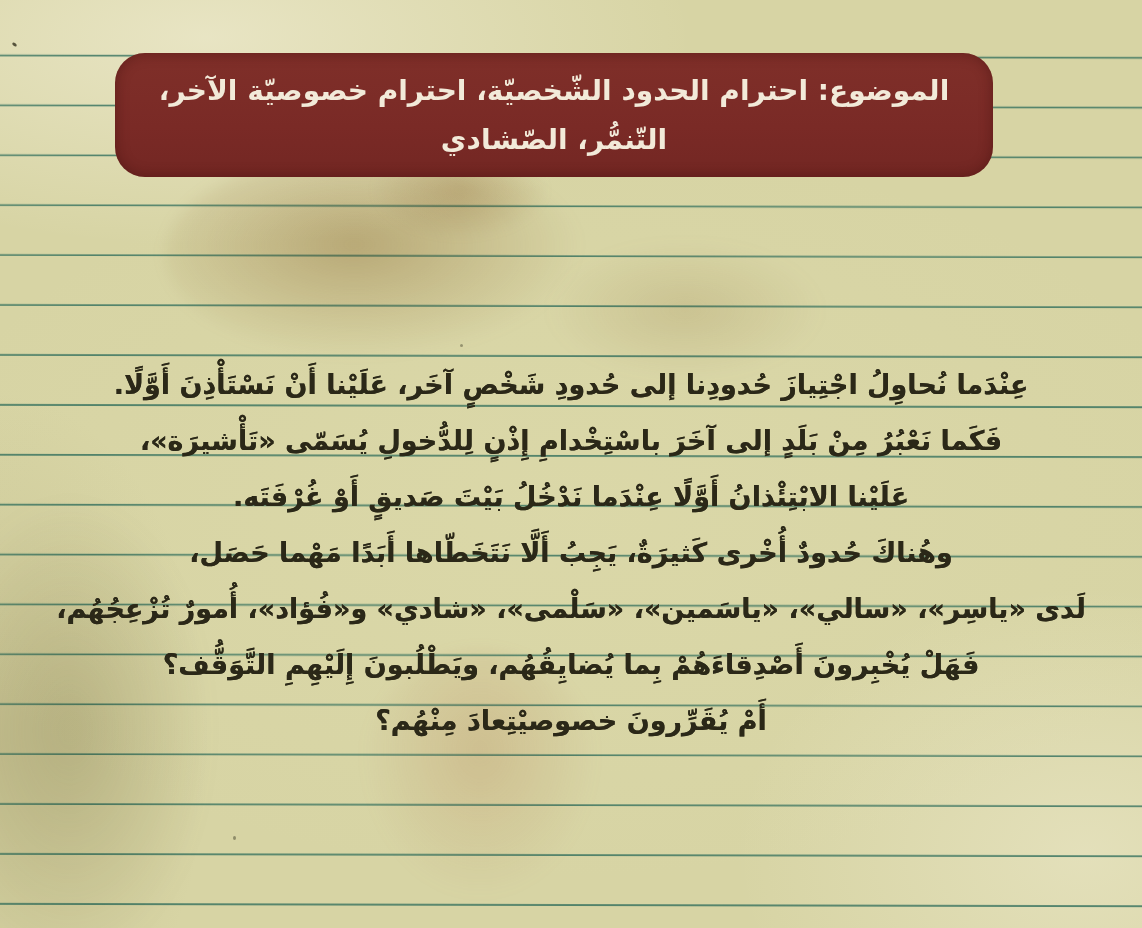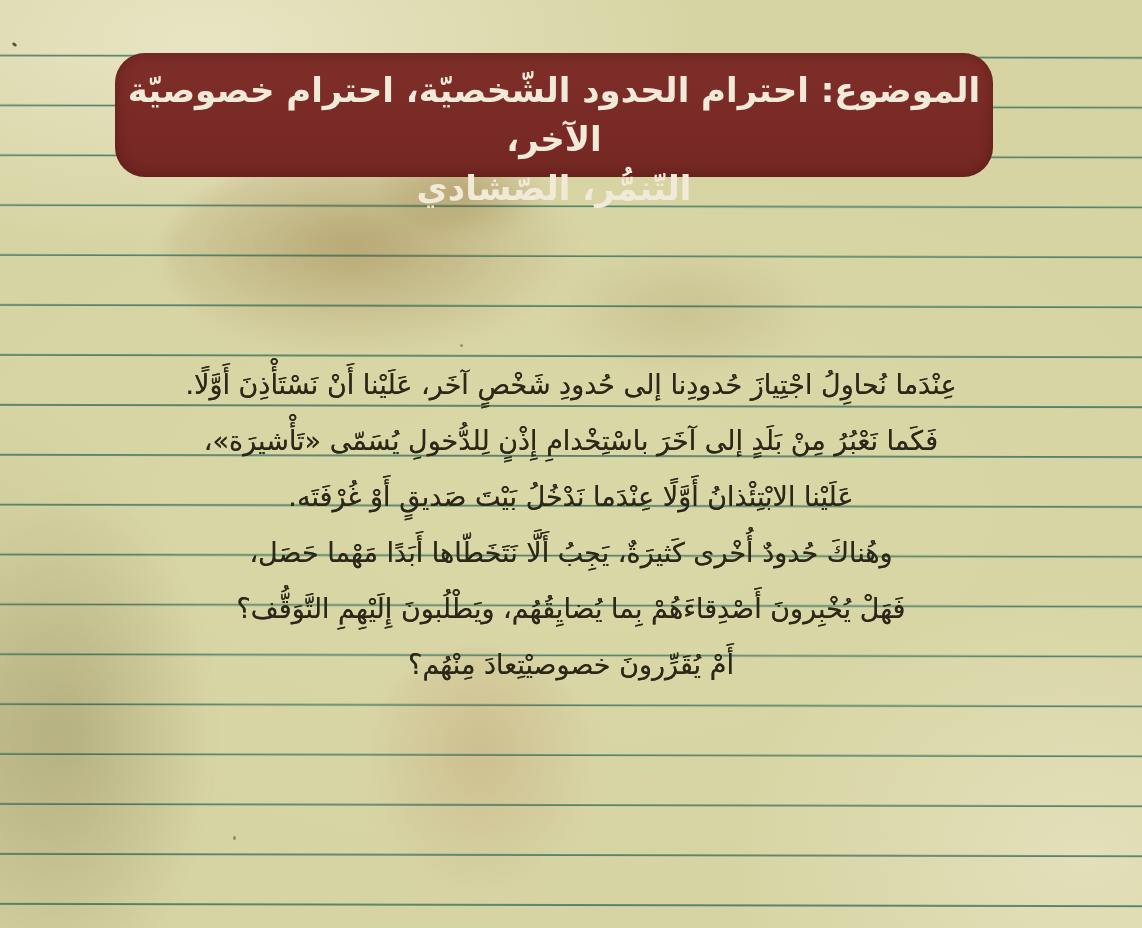--- a/index.html
+++ b/index.html
@@ -73,33 +73,33 @@
     position: absolute;
     left: 115px; top: 53px;
     width: 878px; height: 124px;
     background: linear-gradient(180deg, #7f2f29 0%, #7a2a26 60%, #732723 100%);
     border-radius: 30px;
     box-shadow: inset 0 0 14px rgba(60,14,12,0.45);
     direction: rtl;
     text-align: center;
     color: #f2ead9;
     font-weight: bold;
-    font-size: 34px;
+    font-size: 28px;
     line-height: 49px;
     padding-top: 13px;
     box-sizing: border-box;
   }
   
   .passage {
     position: absolute;
     left: 20px; right: 20px; top: 357px;
     direction: rtl;
     text-align: center;
     color: #2b2818;
-    font-weight: normal;
+    font-weight: bold;
     font-size: 27px;
   }
   .passage p {
     margin: 0;
     line-height: 56px;
     white-space: nowrap;
     text-shadow: 0 0 0.5px rgba(43,40,24,0.8);
   }
 </style>
 </head>
@@ -121,17 +121,18 @@
   <div class="banner">
     <div>الموضوع: احترام الحدود الشّخصيّة، احترام خصوصيّة الآخر،</div>
     <div>التّنمُّر، الصّشادي</div>
   </div>
 
   <div class="passage">
     <p>عِنْدَما نُحاوِلُ اجْتِيازَ حُدودِنا إلى حُدودِ شَخْصٍ آخَر، عَلَيْنا أَنْ نَسْتَأْذِنَ أَوَّلًا.</p>
     <p>فَكَما نَعْبُرُ مِنْ بَلَدٍ إلى آخَرَ باسْتِخْدامِ إِذْنٍ لِلدُّخولِ يُسَمّى «تَأْشيرَة»،</p>
     <p>عَلَيْنا الابْتِئْذانُ أَوَّلًا عِنْدَما نَدْخُلُ بَيْتَ صَديقٍ أَوْ غُرْفَتَه.</p>
     <p>وهُناكَ حُدودٌ أُخْرى كَثيرَةٌ، يَجِبُ أَلَّا نَتَخَطّاها أَبَدًا مَهْما حَصَل،</p>
+    <p>لَدى «ياسِر»، «سالي»، «ياسَمين»، «سَلْمى»، «شادي» و«فُؤاد»، أُمورٌ تُزْعِجُهُم،</p>
     <p>فَهَلْ يُخْبِرونَ أَصْدِقاءَهُمْ بِما يُضايِقُهُم، ويَطْلُبونَ إِلَيْهِمِ التَّوَقُّف؟</p>
     <p>أَمْ يُقَرِّرونَ خصوصيْتِعادَ مِنْهُم؟</p>
   </div>
 
 </div>
 
 </body></html>

